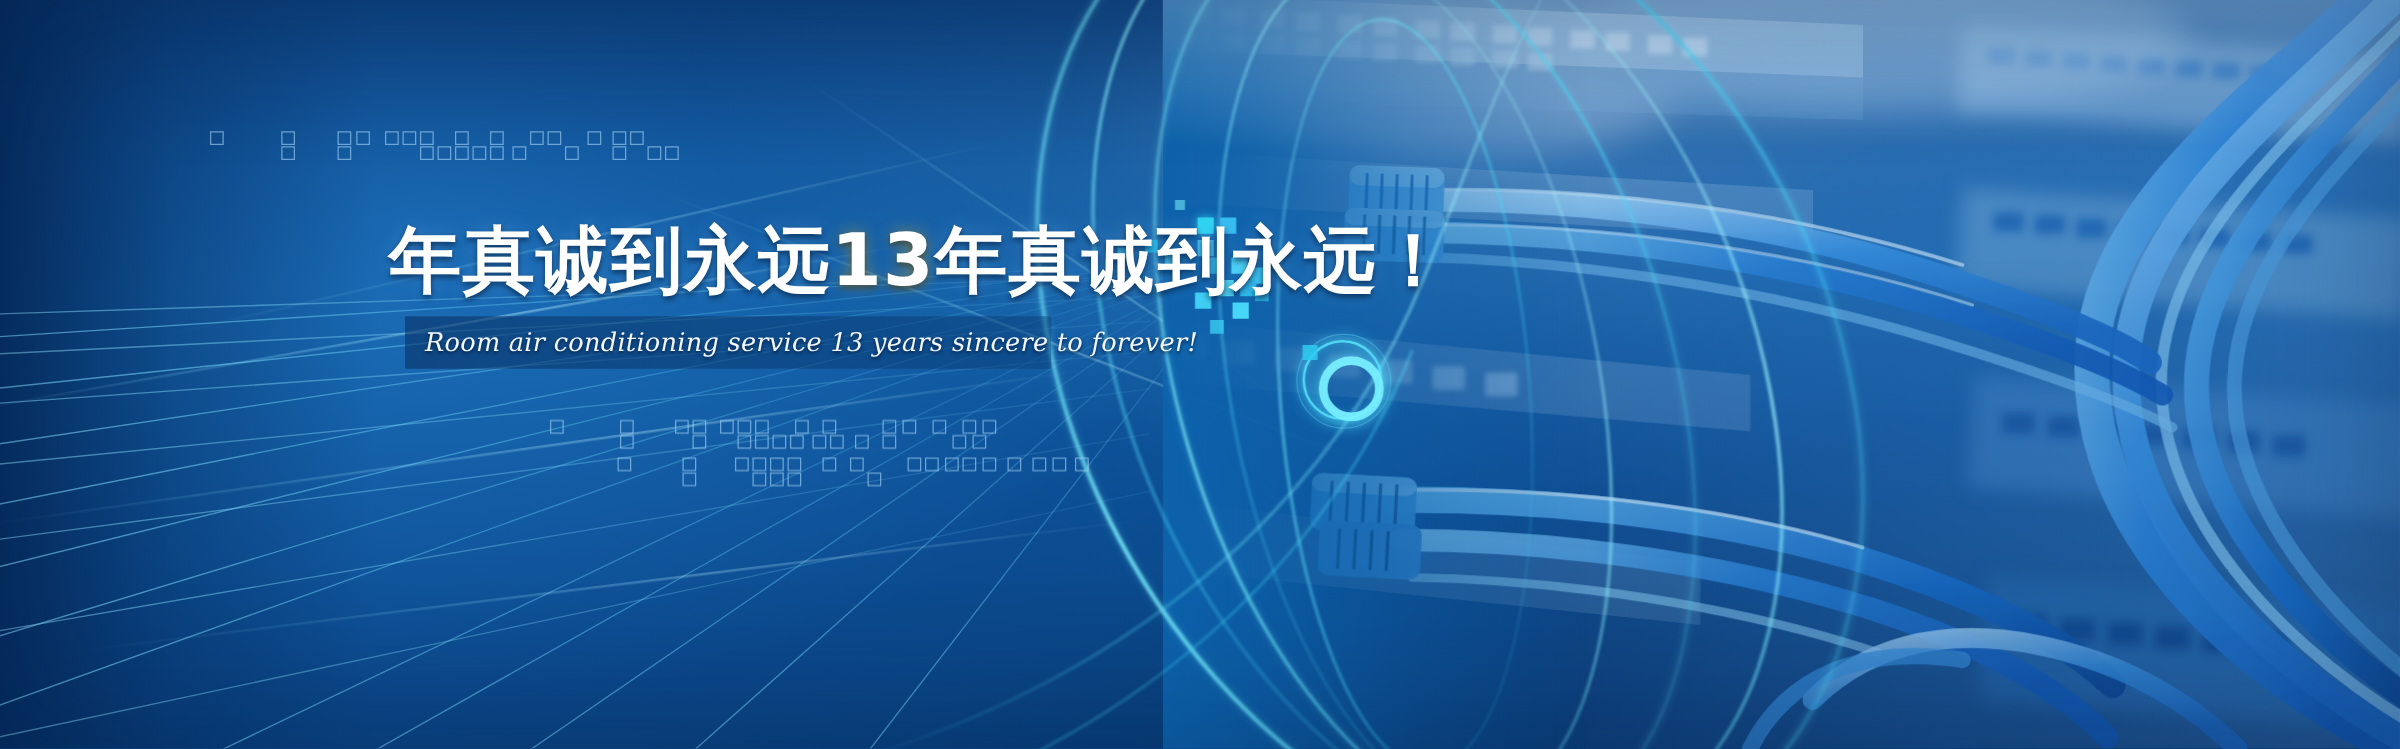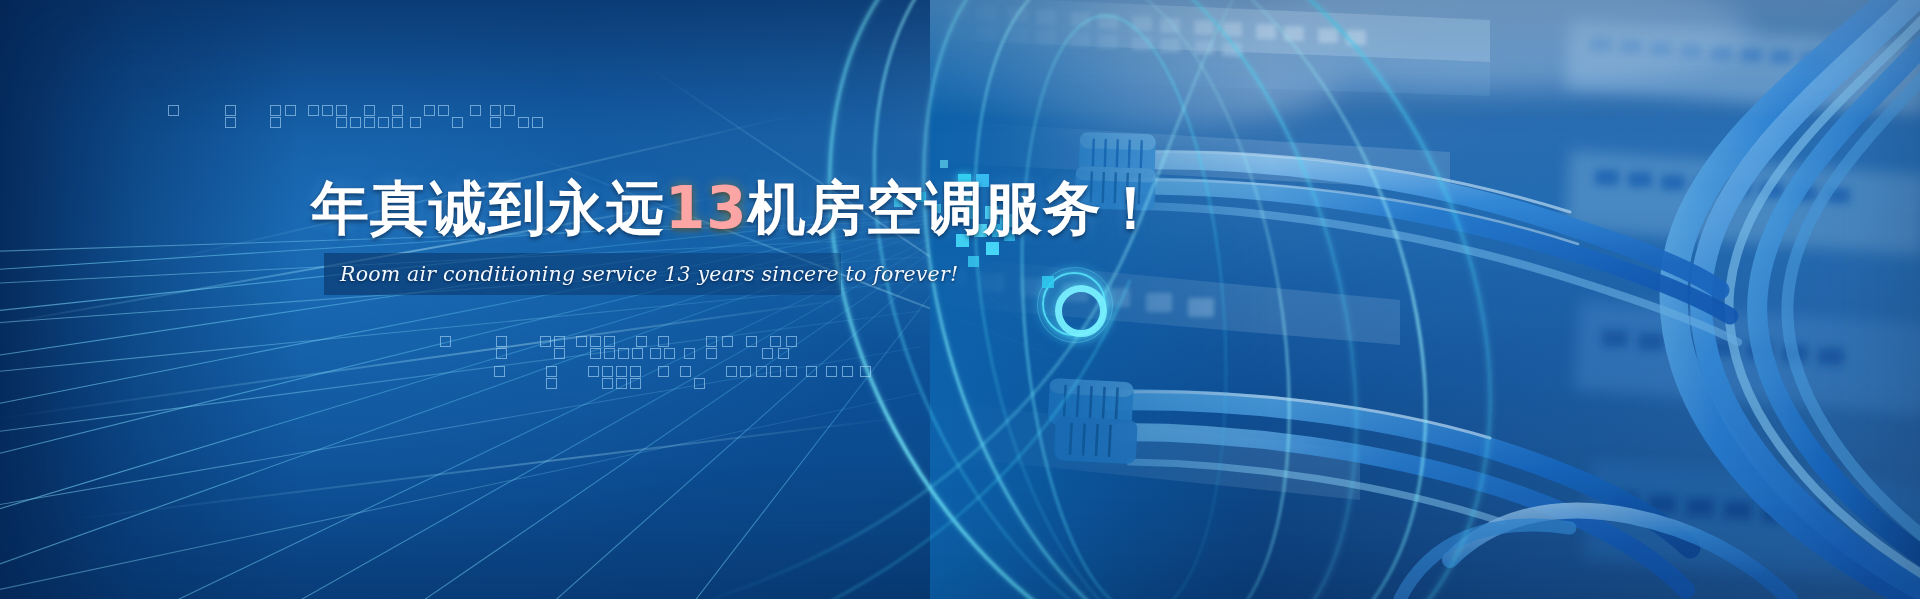--- a/index.html
+++ b/index.html
@@ -55,21 +55,21 @@
   .dotsq{position:absolute;border:1.5px solid rgba(168,214,248,0.62);background:transparent;width:9px;height:9px;}
 
   
   .headline{
     position:absolute;left:311px;top:170px;
     font-size:58px;font-weight:700;letter-spacing:1px;white-space:nowrap;
     color:#ffffff;
     text-shadow:0 2px 5px rgba(2,28,62,.75), 0 0 14px rgba(90,170,235,.45);
     font-family:"DejaVu Sans","Liberation Sans",sans-serif;
   }
-  .headline .num{color:#fca5a5;text-shadow:0 2px 5px rgba(60,40,0,.55), 0 0 12px rgba(255,200,40,.4);}
+  .headline .num{color:#ffffff;text-shadow:0 2px 5px rgba(60,40,0,.55), 0 0 12px rgba(255,200,40,.4);}
   .sub-band{
     position:absolute;left:324px;top:253px;width:517px;height:42px;
     background:linear-gradient(90deg, rgba(9,52,104,0.62) 0%, rgba(10,58,112,0.55) 55%, rgba(11,62,120,0.48) 100%);
   }
   .subtitle{
     position:absolute;left:340px;top:255px;width:500px;height:38px;
     display:flex;align-items:center;
     font-family:"DejaVu Serif","Liberation Serif",serif;
     font-style:italic;font-size:20.5px;letter-spacing:.2px;color:#f2f8ff;white-space:nowrap;
     text-shadow:0 1px 3px rgba(2,24,56,.85);
@@ -499,16 +499,16 @@
     <div class="dotsq" style="left:346px;top:36px;"></div>
     <div class="dotsq" style="left:366px;top:36px;"></div>
     <div class="dotsq" style="left:386px;top:36px;"></div>
     <div class="dotsq" style="left:402px;top:36px;"></div>
     <div class="dotsq" style="left:420px;top:36px;"></div>
   </div>
 
   <div class="sub-band"></div>
   <div class="subtitle">Room air conditioning service 13 years sincere to forever!</div>
 
-  <div class="headline"><span>年真诚到永远</span><span class="num">13</span><span>机房空调服务！</span></div>
+  <div class="headline"><span>年真诚到永远</span><span class="num">13</span><span>年真诚到永远！</span></div>
 
   <div class="vignette"></div>
 </div>
 
 </body></html>

